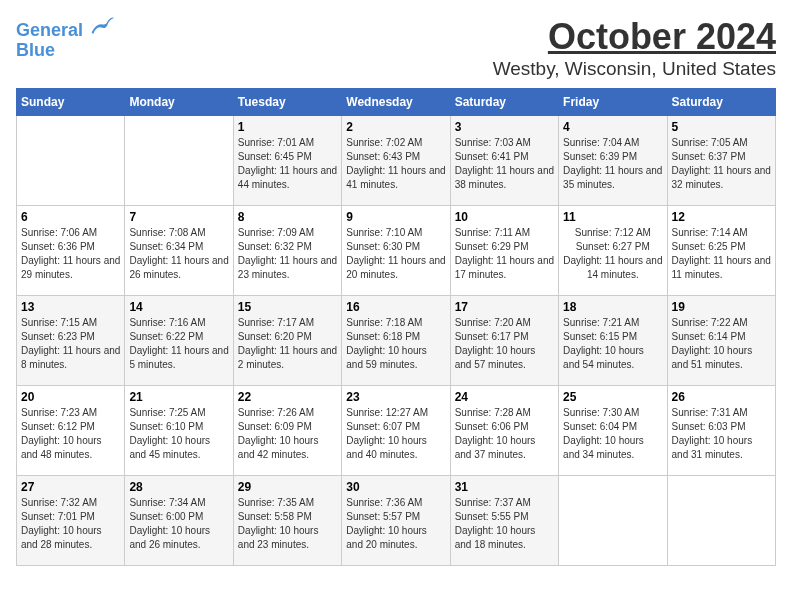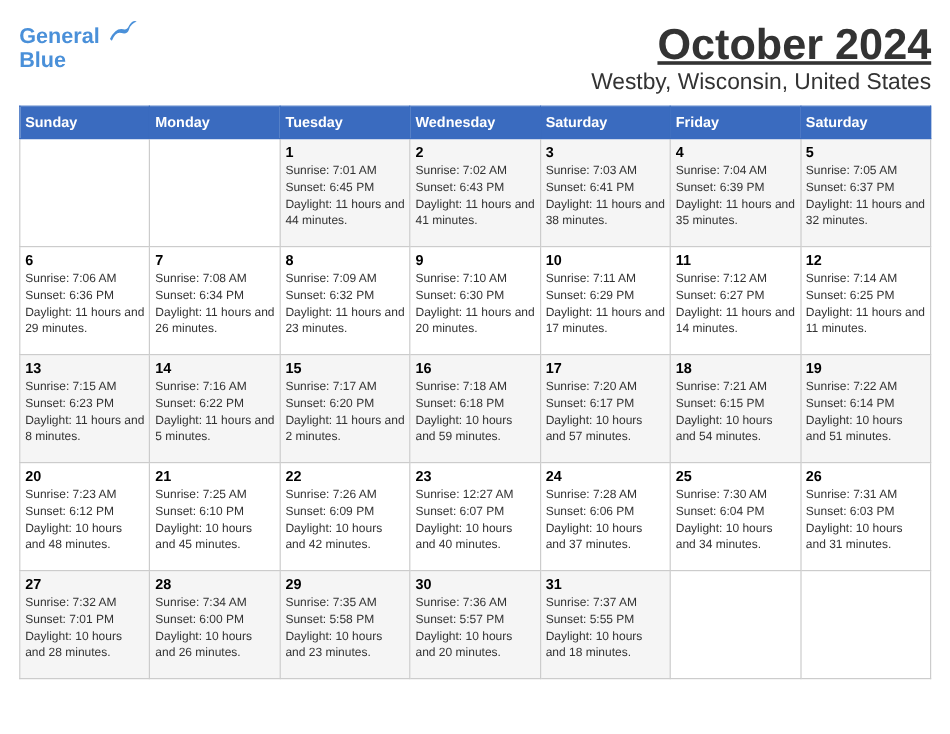--- a/index.html
+++ b/index.html
@@ -187,21 +187,21 @@
 Daylight: 11 hours and 20 minutes.</div>
         </td>
         <td>
           <span class="day-num">10</span>
           <div class="day-info" style="white-space: pre-line;">Sunrise: 7:11 AM
 Sunset: 6:29 PM
 Daylight: 11 hours and 17 minutes.</div>
         </td>
         <td>
           <span class="day-num">11</span>
-          <div class="day-info" style="white-space: pre-line;">Sunrise: 7:12 AM
+          <div class="day-info" style="white-space: pre-line; text-align: center;">Sunrise: 7:12 AM
 Sunset: 6:27 PM
 Daylight: 11 hours and 14 minutes.</div>
         </td>
         <td>
           <span class="day-num">12</span>
           <div class="day-info" style="white-space: pre-line;">Sunrise: 7:14 AM
 Sunset: 6:25 PM
 Daylight: 11 hours and 11 minutes.</div>
         </td>
       </tr>

